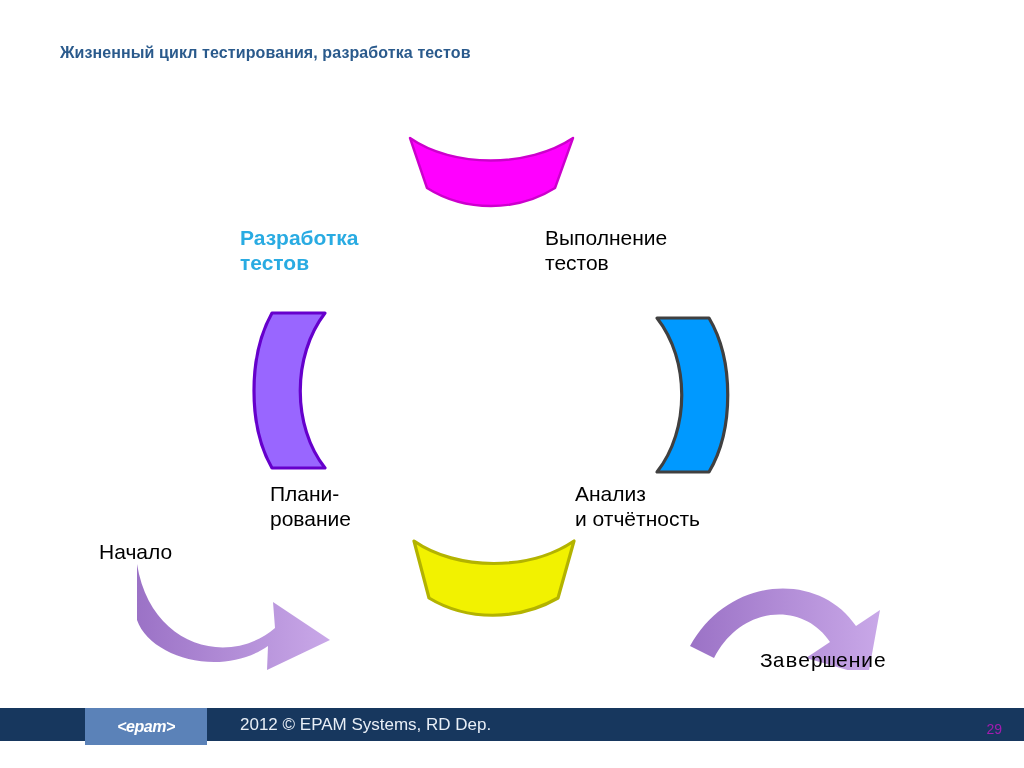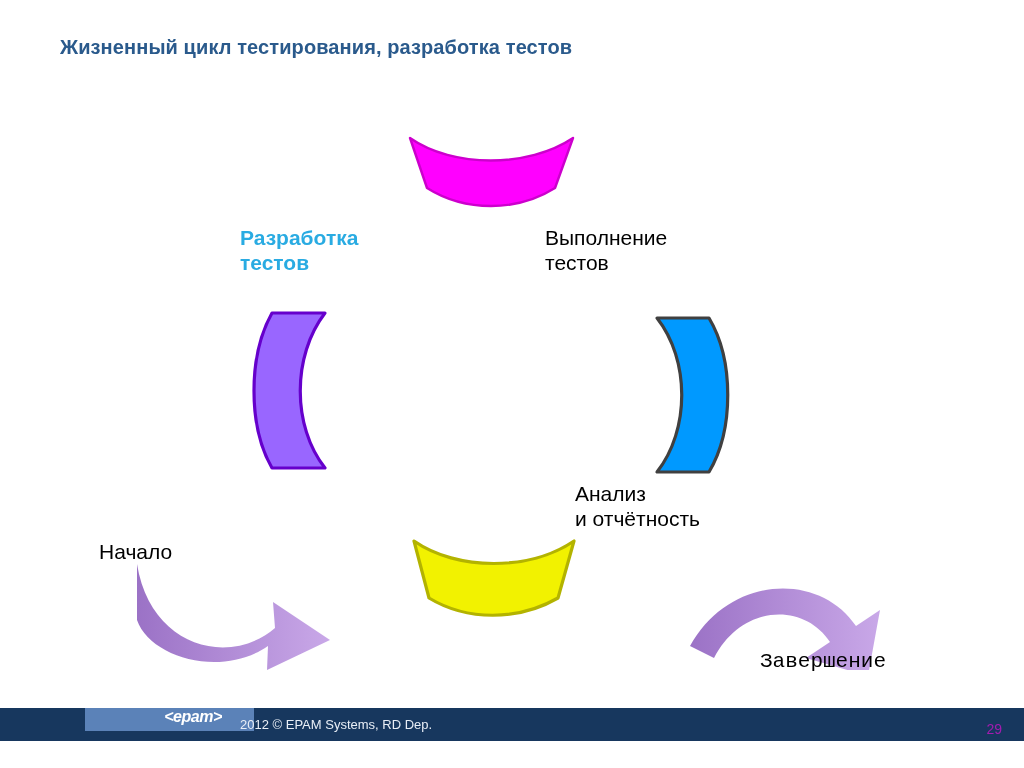--- a/index.html
+++ b/index.html
@@ -21,23 +21,23 @@
     left: 0; top: 0;
     width: 1024px;
     height: 768px;
     background: #ffffff;
   }
 
   
   #slide-title {
     position: absolute;
     left: 60px;
-    top: 36px;
+    top: 44px;
     width: 900px;
-    font-size: 20px;
+    font-size: 16px;
     font-weight: bold;
     color: #2a5a8c;
     letter-spacing: 0.1px;
     white-space: nowrap;
   }
 
   
   #cycle-diagram {
     position: absolute;
     left: 0;
@@ -117,43 +117,43 @@
     top: 8px;
     width: 1024px;
     height: 33px;
     background: #17375E;
   }
   #footer-logo-band {
     position: absolute;
     left: 85px;
     top: 8px;
     width: 122px;
-    height: 23px;
+    height: 37px;
     background: #5B82B8;
     display: flex;
+    align-items: center;
     justify-content: center;
-    padding-left: 47px;
   }
   #footer-logo-text {
     color: #ffffff;
     font-size: 16px;
     font-weight: bold;
     font-style: italic;
     letter-spacing: -0.5px;
     font-family: "Liberation Sans", sans-serif;
   }
   #footer-copyright {
     position: absolute;
     left: 240px;
     top: 8px;
     height: 33px;
     display: flex;
     align-items: center;
     color: #e8eef6;
-    font-size: 13px;
+    font-size: 17px;
   }
   #footer-page-number {
     position: absolute;
     right: 22px;
     top: 8px;
     height: 42px;
     display: flex;
     align-items: center;
     color: #a21caf;
     font-size: 14px;
@@ -236,20 +236,22 @@
 
     <div class="cyc-label accent" id="label-test-design" style="color: rgb(41, 171, 226);">Разработка
 тестов</div>
 
     <div class="cyc-label" id="label-test-execution">Выполнение
 тестов</div>
 
     <div class="cyc-label" id="label-analysis">Анализ
 и отчётность</div>
 
+    <div class="cyc-label" id="label-planning">Плани-
+рование</div>
 
     <div class="cyc-label" id="label-start">Начало</div>
 
     <div class="cyc-label" id="label-finish">Завершение</div>
 
   </div>
 
   <div id="footer">
     <div id="footer-bar" style="background: rgb(23, 55, 94);"></div>
     <div id="footer-logo-band" style="background: rgb(91, 130, 184);">

